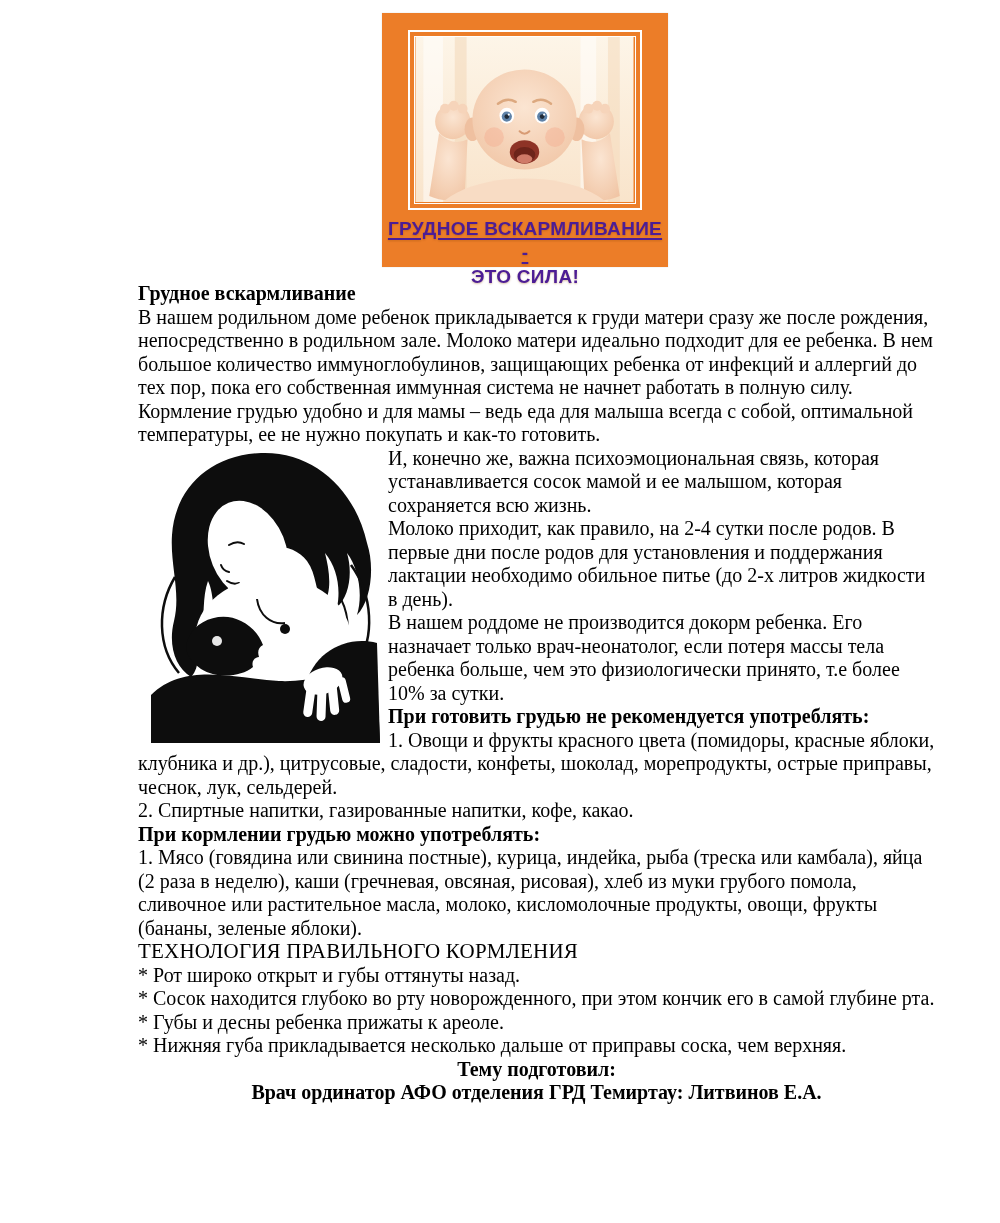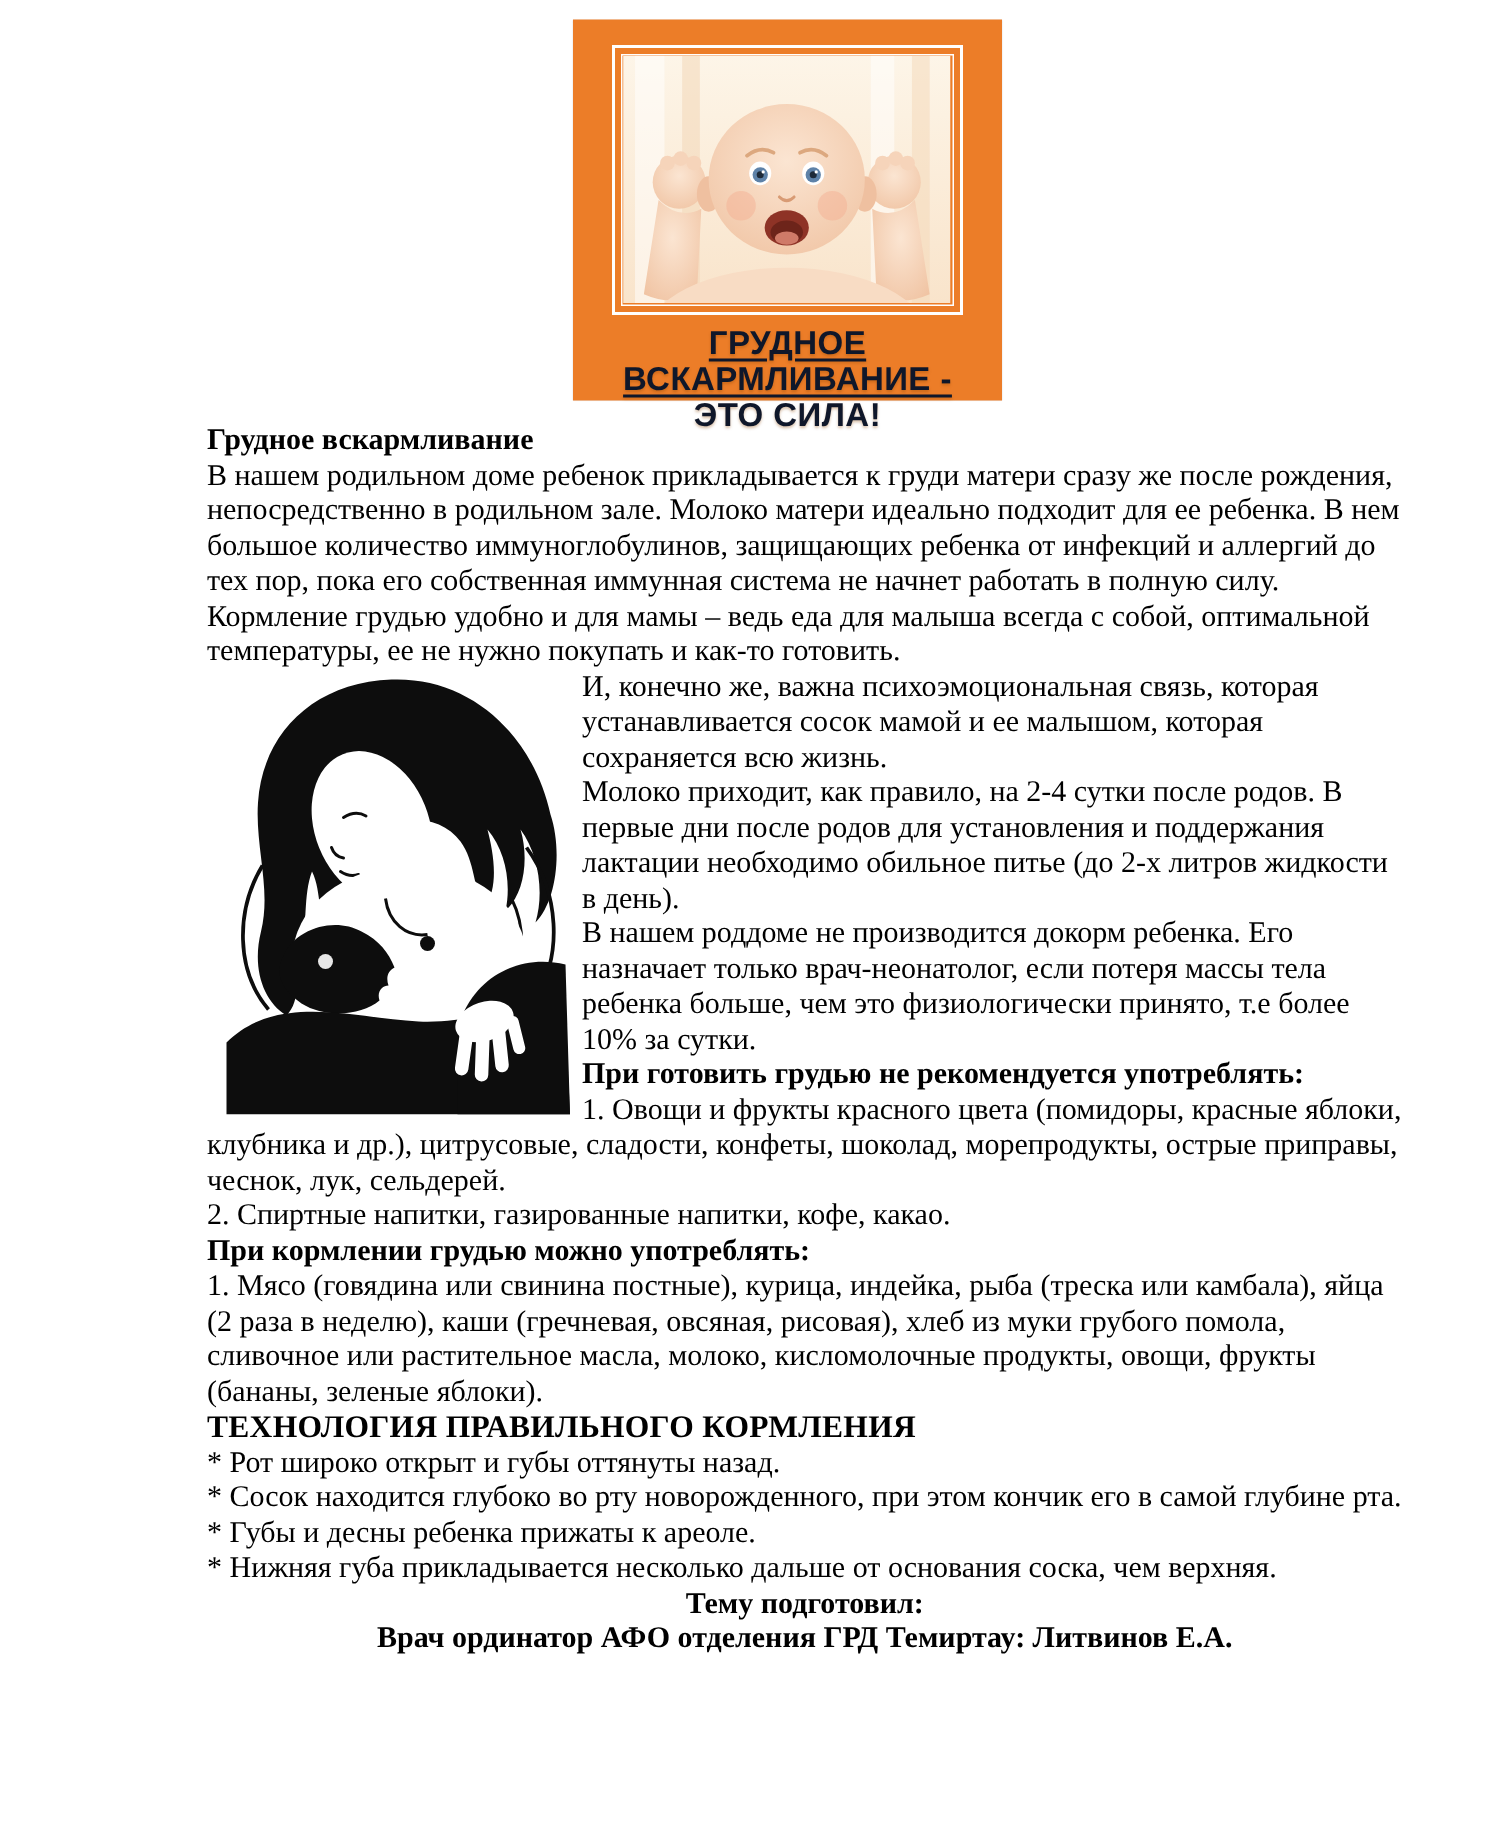--- a/index.html
+++ b/index.html
@@ -5,30 +5,30 @@
   html,body{margin:0;padding:0;background:#ffffff;}
   .page{position:relative;width:1000px;height:1223px;background:#ffffff;overflow:hidden;
         font-family:"Liberation Serif",serif;color:#000;}
   
   .poster{width:286px;height:254px;margin:13px 0 0 382px;background:#EC7D28;
           box-shadow:0 0 1px rgba(0,0,0,.2);}
   .photo-frame{width:222px;height:168px;margin:0 auto;position:relative;top:17px;
                border:2px solid #ffffff;padding:4px;background:#EC7D28;}
   .photo-inner{width:222px;height:168px;border:1.5px solid #fff;box-sizing:border-box;overflow:hidden;}
   .photo-inner svg{display:block;}
-  .poster-caption{margin-top:24px;text-align:center;color:#0f172a;
-      font-family:"Liberation Sans",sans-serif;font-weight:bold;font-size:22px;line-height:24px;
+  .poster-caption{margin-top:24px;text-align:center;color:#4c1d95;
+      font-family:"Liberation Sans",sans-serif;font-weight:bold;font-size:19px;line-height:24px;
       letter-spacing:.3px;text-shadow:0 1px 2px rgba(140,70,0,.35);}
   .cap-underline{text-decoration:underline;text-underline-offset:3px;text-decoration-thickness:1.5px;}
   
   .textarea{margin:15px 65px 0 138px;font-size:20px;line-height:23.5px;text-align:left;}
   .textarea p,.textarea h1,.textarea h2{margin:0;padding:0;}
   h1.doc-title{font-size:20px;font-weight:bold;text-align:left;}
   .b{font-weight:bold;}
-  h2.tech{font-size:21px;font-weight:bold;letter-spacing:.2px;}
+  h2.tech{font-size:21px;font-weight:normal;letter-spacing:.2px;}
   .mother-float{float:left;width:235px;height:294px;margin:2px 8px 0 7px;}
   .mother-float svg{display:block;width:235px;height:294px;}
   .footer-r{text-align:center;font-weight:bold;}
 </style>
 </head>
 <body>
 
 <div class="page">
 
   <div class="poster">
@@ -148,18 +148,18 @@
       <p>В нашем роддоме не производится докорм ребенка. Его назначает только врач-неонатолог, если потеря массы тела ребенка больше, чем это физиологически принято, т.е более 10% за сутки.</p>
       <p class="b">При готовить грудью не рекомендуется употреблять:</p>
       <p>1. Овощи и фрукты красного цвета (помидоры, красные яблоки, клубника и др.), цитрусовые, сладости, конфеты, шоколад, морепродукты, острые приправы, чеснок, лук, сельдерей.</p>
       <p>2. Спиртные напитки, газированные напитки, кофе, какао.</p>
       <p class="b">При кормлении грудью можно употреблять:</p>
       <p>1. Мясо (говядина или свинина постные), курица, индейка, рыба (треска или камбала), яйца (2 раза в неделю), каши (гречневая, овсяная, рисовая), хлеб из муки грубого помола, сливочное или растительное масла, молоко, кисломолочные продукты, овощи, фрукты (бананы, зеленые яблоки).</p>
       <h2 class="tech">ТЕХНОЛОГИЯ ПРАВИЛЬНОГО КОРМЛЕНИЯ</h2>
       <p>* Рот широко открыт и губы оттянуты назад.</p>
       <p>* Сосок находится глубоко во рту новорожденного, при этом кончик его в самой глубине рта.</p>
       <p>* Губы и десны ребенка прижаты к ареоле.</p>
-      <p>* Нижняя губа прикладывается несколько дальше от основания соска, чем верхняя.</p>
+      <p>* Нижняя губа прикладывается несколько дальше от приправы соска, чем верхняя.</p>
       <p class="footer-r">Тему подготовил:</p>
       <p class="footer-r">Врач ординатор АФО отделения ГРД Темиртау: Литвинов Е.А.</p>
     </div>
   </div>
 </div>
 
 </body></html>

